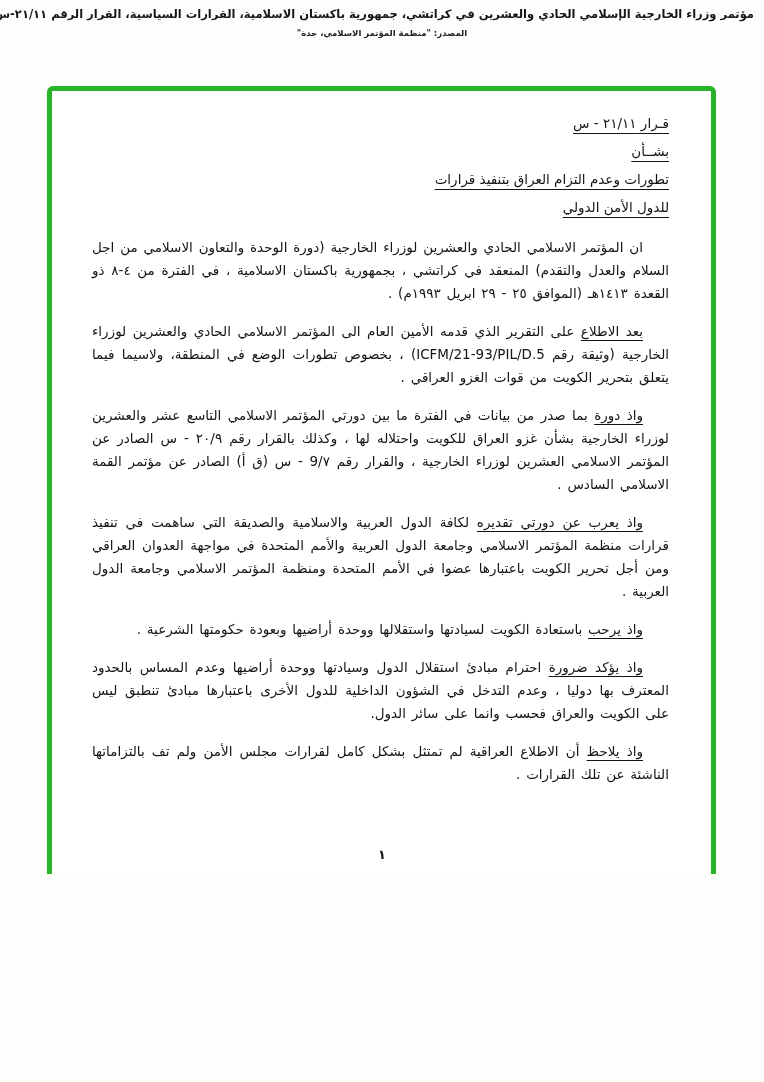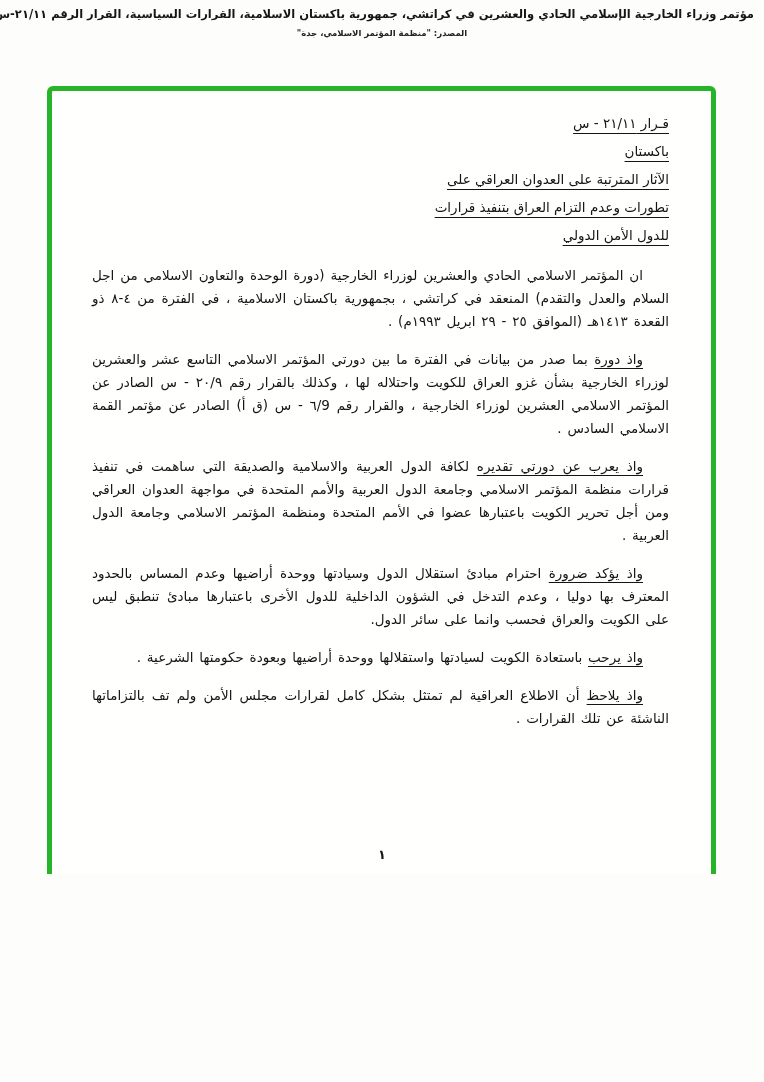--- a/index.html
+++ b/index.html
@@ -98,50 +98,53 @@
   <div class="doc-header">
     <div class="line1">مؤتمر وزراء الخارجية الإسلامي الحادي والعشرين في كراتشي، جمهورية باكستان الاسلامية، القرارات السياسية، القرار الرقم ٢١/١١-س</div>
     <div class="line2">المصدر: "منظمة المؤتمر الاسلامي، جدة"</div>
   </div>
 
   <div class="green-frame">
     <div class="content">
 
       <div class="title-block">
         <div class="title-line">قـرار ٢١/١١ - س</div>
-        <div class="title-line">باكستان</div>
-        <div class="title-line">الآثار المترتبة على العدوان العراقي على</div>
+        <div class="title-line">بشــأن</div>
         <div class="title-line">تطورات وعدم التزام العراق بتنفيذ قرارات</div>
         <div class="title-line">للدول الأمن الدولي</div>
       </div>
 
       <p class="para">
         <span class="lead"></span>
         <span>ان المؤتمر الاسلامي الحادي والعشرين لوزراء الخارجية (دورة الوحدة والتعاون الاسلامي من اجل السلام والعدل والتقدم) المنعقد في كراتشي ، بجمهورية باكستان الاسلامية ، في الفترة من ٤-٨ ذو القعدة ١٤١٣هـ (الموافق ٢٥ - ٢٩ ابريل ١٩٩٣م) .</span>
       </p>
 
+      <p class="para">
+        <span class="lead">بعد الاطلاع</span>
+        <span>على التقرير الذي قدمه الأمين العام الى المؤتمر الاسلامي الحادي والعشرين لوزراء الخارجية (وثيقة رقم ICFM/21-93/PIL/D.5) ، بخصوص تطورات الوضع في المنطقة، ولاسيما فيما يتعلق بتحرير الكويت من قوات الغزو العراقي .</span>
+      </p>
 
       <p class="para">
         <span class="lead">واذ دورة</span>
-        <span>بما صدر من بيانات في الفترة ما بين دورتي المؤتمر الاسلامي التاسع عشر والعشرين لوزراء الخارجية بشأن غزو العراق للكويت واحتلاله لها ، وكذلك بالقرار رقم ٢٠/٩ - س الصادر عن المؤتمر الاسلامي العشرين لوزراء الخارجية ، والقرار رقم ٦/9 - س (ق أ) الصادر عن مؤتمر القمة الاسلامي السادس .</span>
+        <span>بما صدر من بيانات في الفترة ما بين دورتي المؤتمر الاسلامي التاسع عشر والعشرين لوزراء الخارجية بشأن غزو العراق للكويت واحتلاله لها ، وكذلك بالقرار رقم ٢٠/٩ - س الصادر عن المؤتمر الاسلامي العشرين لوزراء الخارجية ، والقرار رقم 9/٧ - س (ق أ) الصادر عن مؤتمر القمة الاسلامي السادس .</span>
       </p>
 
       <p class="para">
         <span class="lead">واذ يعرب عن دورتي تقديره</span>
         <span>لكافة الدول العربية والاسلامية والصديقة التي ساهمت في تنفيذ قرارات منظمة المؤتمر الاسلامي وجامعة الدول العربية والأمم المتحدة في مواجهة العدوان العراقي ومن أجل تحرير الكويت باعتبارها عضوا في الأمم المتحدة ومنظمة المؤتمر الاسلامي وجامعة الدول العربية .</span>
       </p>
 
       <p class="para">
-        <span class="lead">واذ يؤكد ضرورة</span>
-        <span>احترام مبادئ استقلال الدول وسيادتها ووحدة أراضيها وعدم المساس بالحدود المعترف بها دوليا ، وعدم التدخل في الشؤون الداخلية للدول الأخرى باعتبارها مبادئ تنطبق ليس على الكويت والعراق فحسب وانما على سائر الدول.</span>
+        <span class="lead">واذ يرحب</span>
+        <span>باستعادة الكويت لسيادتها واستقلالها ووحدة أراضيها وبعودة حكومتها الشرعية .</span>
       </p>
 
       <p class="para">
-        <span class="lead">واذ يرحب</span>
-        <span>باستعادة الكويت لسيادتها واستقلالها ووحدة أراضيها وبعودة حكومتها الشرعية .</span>
+        <span class="lead">واذ يؤكد ضرورة</span>
+        <span>احترام مبادئ استقلال الدول وسيادتها ووحدة أراضيها وعدم المساس بالحدود المعترف بها دوليا ، وعدم التدخل في الشؤون الداخلية للدول الأخرى باعتبارها مبادئ تنطبق ليس على الكويت والعراق فحسب وانما على سائر الدول.</span>
       </p>
 
       <p class="para">
         <span class="lead">واذ يلاحظ</span>
         <span>أن الاطلاع العراقية لم تمتثل بشكل كامل لقرارات مجلس الأمن ولم تف بالتزاماتها الناشئة عن تلك القرارات .</span>
       </p>
 
     </div>
   </div>
 

